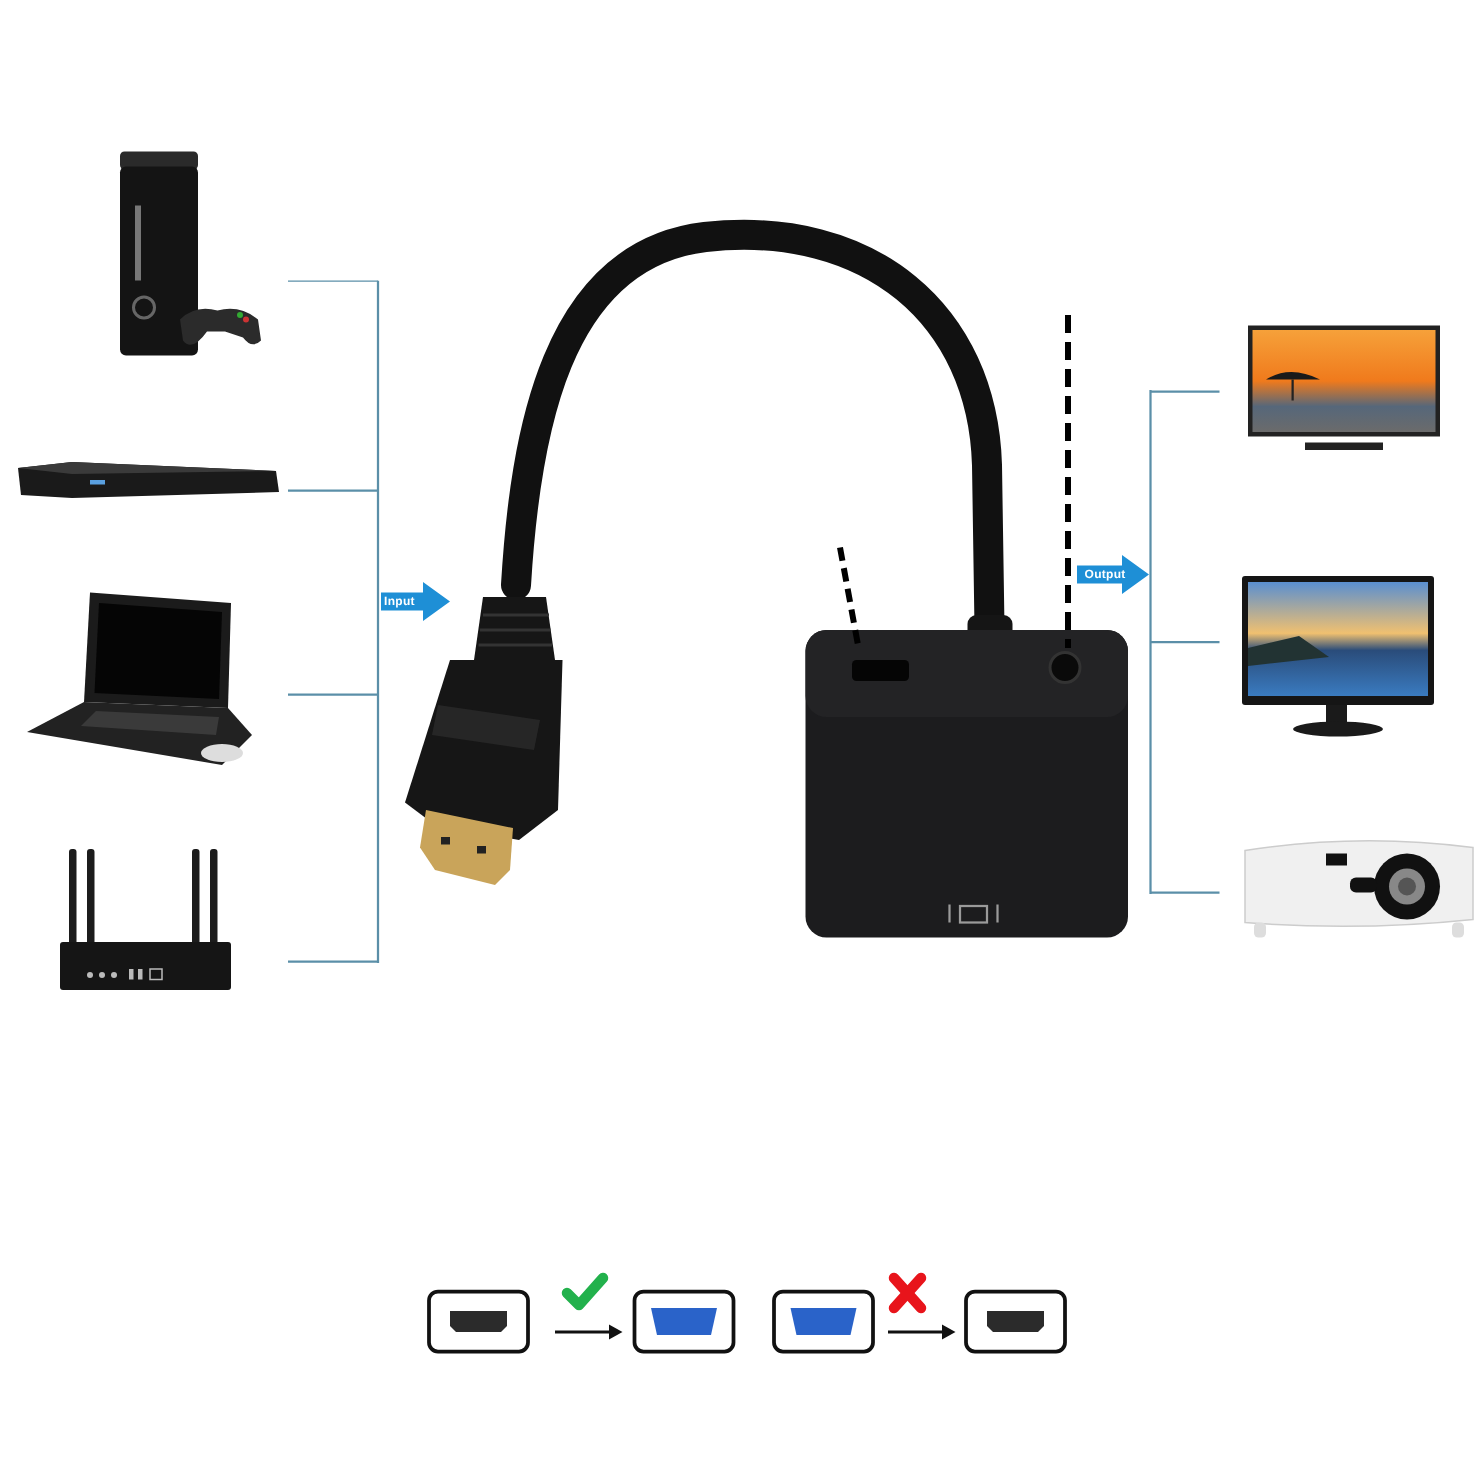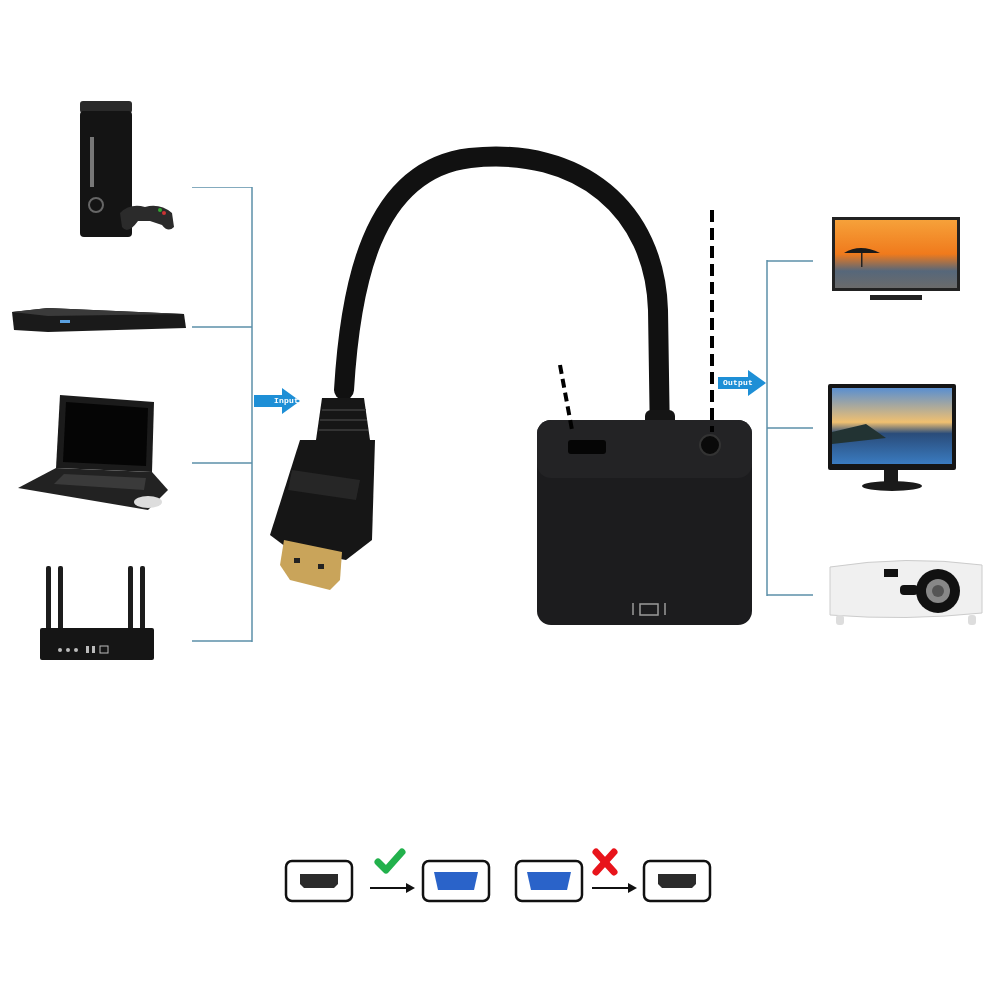--- a/index.html
+++ b/index.html
@@ -1,19 +1,19 @@
 <!DOCTYPE html>
 <html><head>
   <meta charset="utf-8">
   <style>
     html, body { margin: 0; padding: 0; background: #ffffff; }
     body { width: 986px; height: 986px; position: relative; overflow: hidden; font-family: "Liberation Sans", sans-serif; }
     .abs { position: absolute; }
     svg { display: block; }
-    .arrow-label { position: absolute; color: #ffffff; font-weight: bold; font-size: 8px; font-family: Liberation Mono, monospace; letter-spacing: 0.2px; }
+    .arrow-label { position: absolute; color: #ffffff; font-weight: bold; font-size: 8px; font-family: Liberation Sans, sans-serif; letter-spacing: 0.2px; }
   </style>
 </head>
 <body>
 
 <div class="abs" style="left:70px;top:95px;width:110px;height:150px;">
   <svg width="110" height="150" viewBox="0 0 110 150">
     <rect x="10" y="6" width="52" height="12" rx="3" fill="#2a2a2a"></rect>
     <rect x="10" y="16" width="52" height="126" rx="4" fill="#141414"></rect>
     <rect x="20" y="42" width="4" height="50" fill="#777"></rect>
     <circle cx="26" cy="110" r="7" fill="none" stroke="#666" stroke-width="2"></circle>
@@ -66,21 +66,21 @@
       <line x1="2" y1="276" x2="62" y2="276"></line>
       <line x1="2" y1="454" x2="62" y2="454"></line>
     </g>
   </svg>
 </div>
 
 <div class="abs" style="left:254px;top:388px;width:46px;height:26px;">
   <svg width="46" height="26" viewBox="0 0 46 26">
     <path d="M0 7 L28 7 L28 0 L46 13 L28 26 L28 19 L0 19 Z" fill="#1e8fd6"></path>
   </svg>
-  <span class="arrow-label" style="left:20px;top:8px;">Input</span>
+  <span class="arrow-label" style="left:2px;top:8px;">Input</span>
 </div>
 
 <div class="abs" style="left:260px;top:140px;width:500px;height:490px;">
   <svg width="500" height="490" viewBox="0 0 500 490">
 
     <path d="M84 250 C 90 150, 110 30, 210 18 C 320 6, 395 70, 398 170 L 400 300" stroke="#111" stroke-width="20" fill="none" stroke-linecap="round"></path>
 
     <rect x="385" y="270" width="30" height="60" rx="6" fill="#151515"></rect>
 
     <path d="M62 258 L104 258 L110 300 L56 300 Z" fill="#161616"></path>

